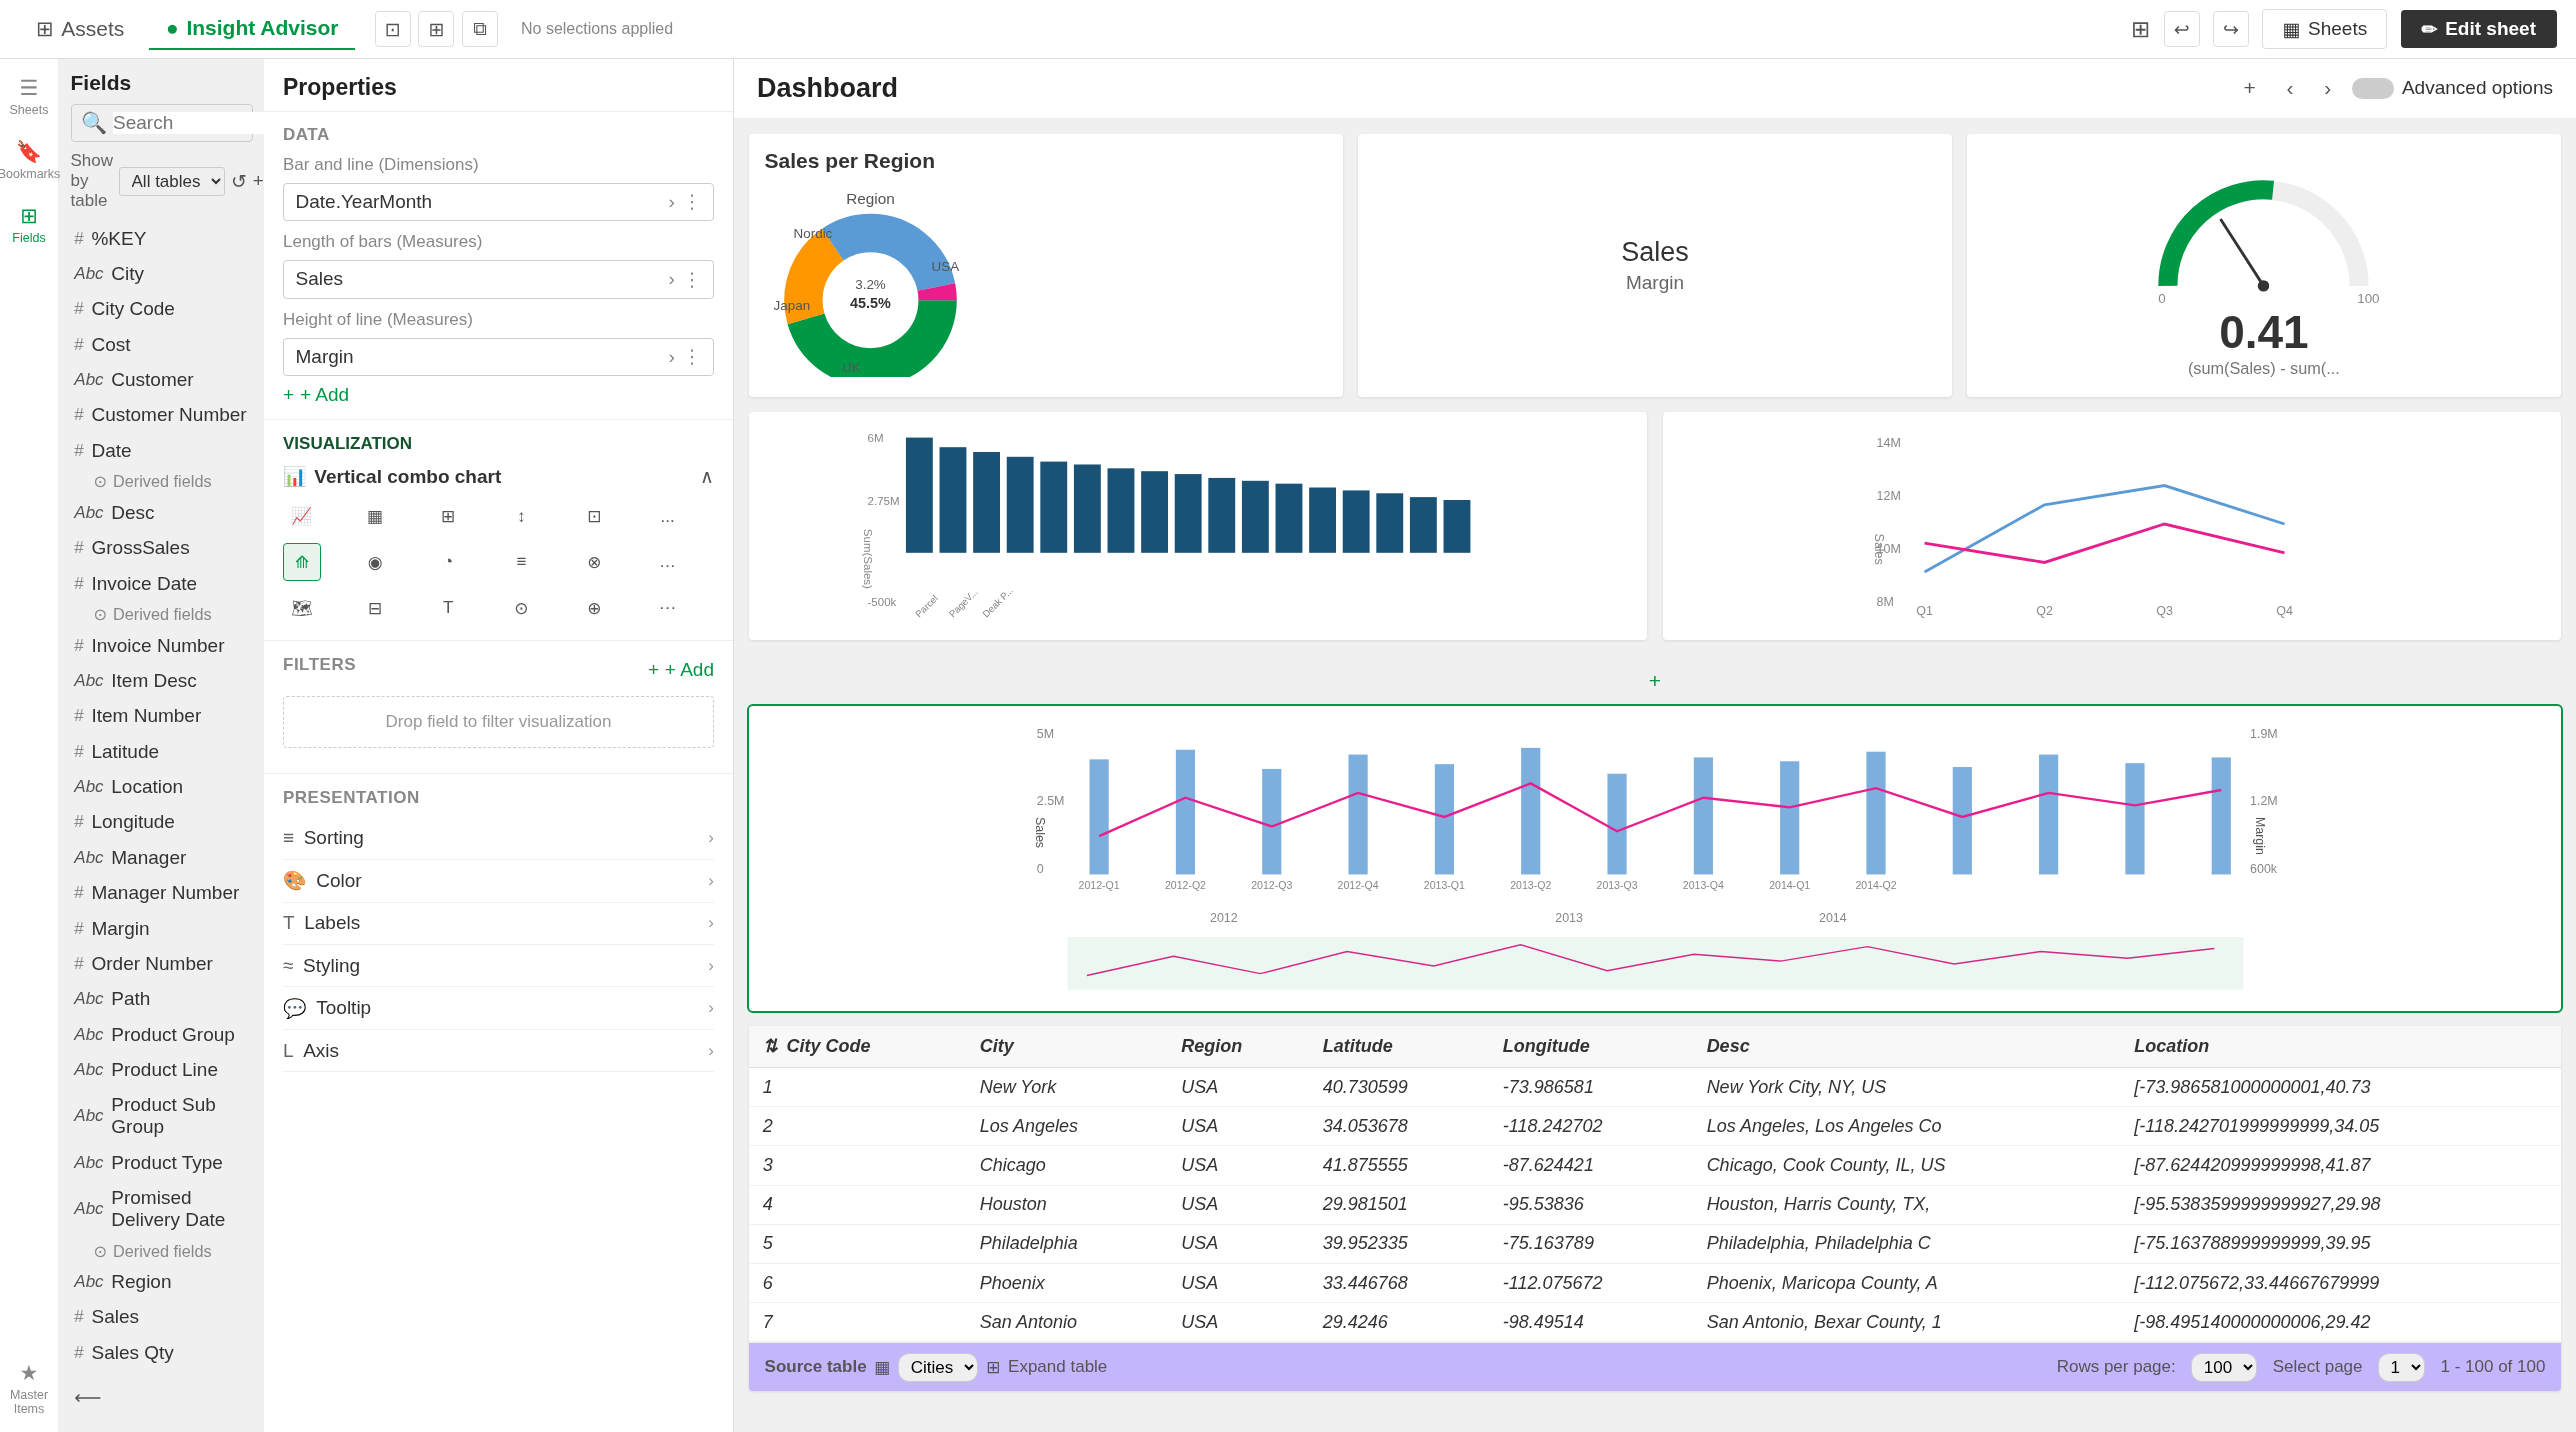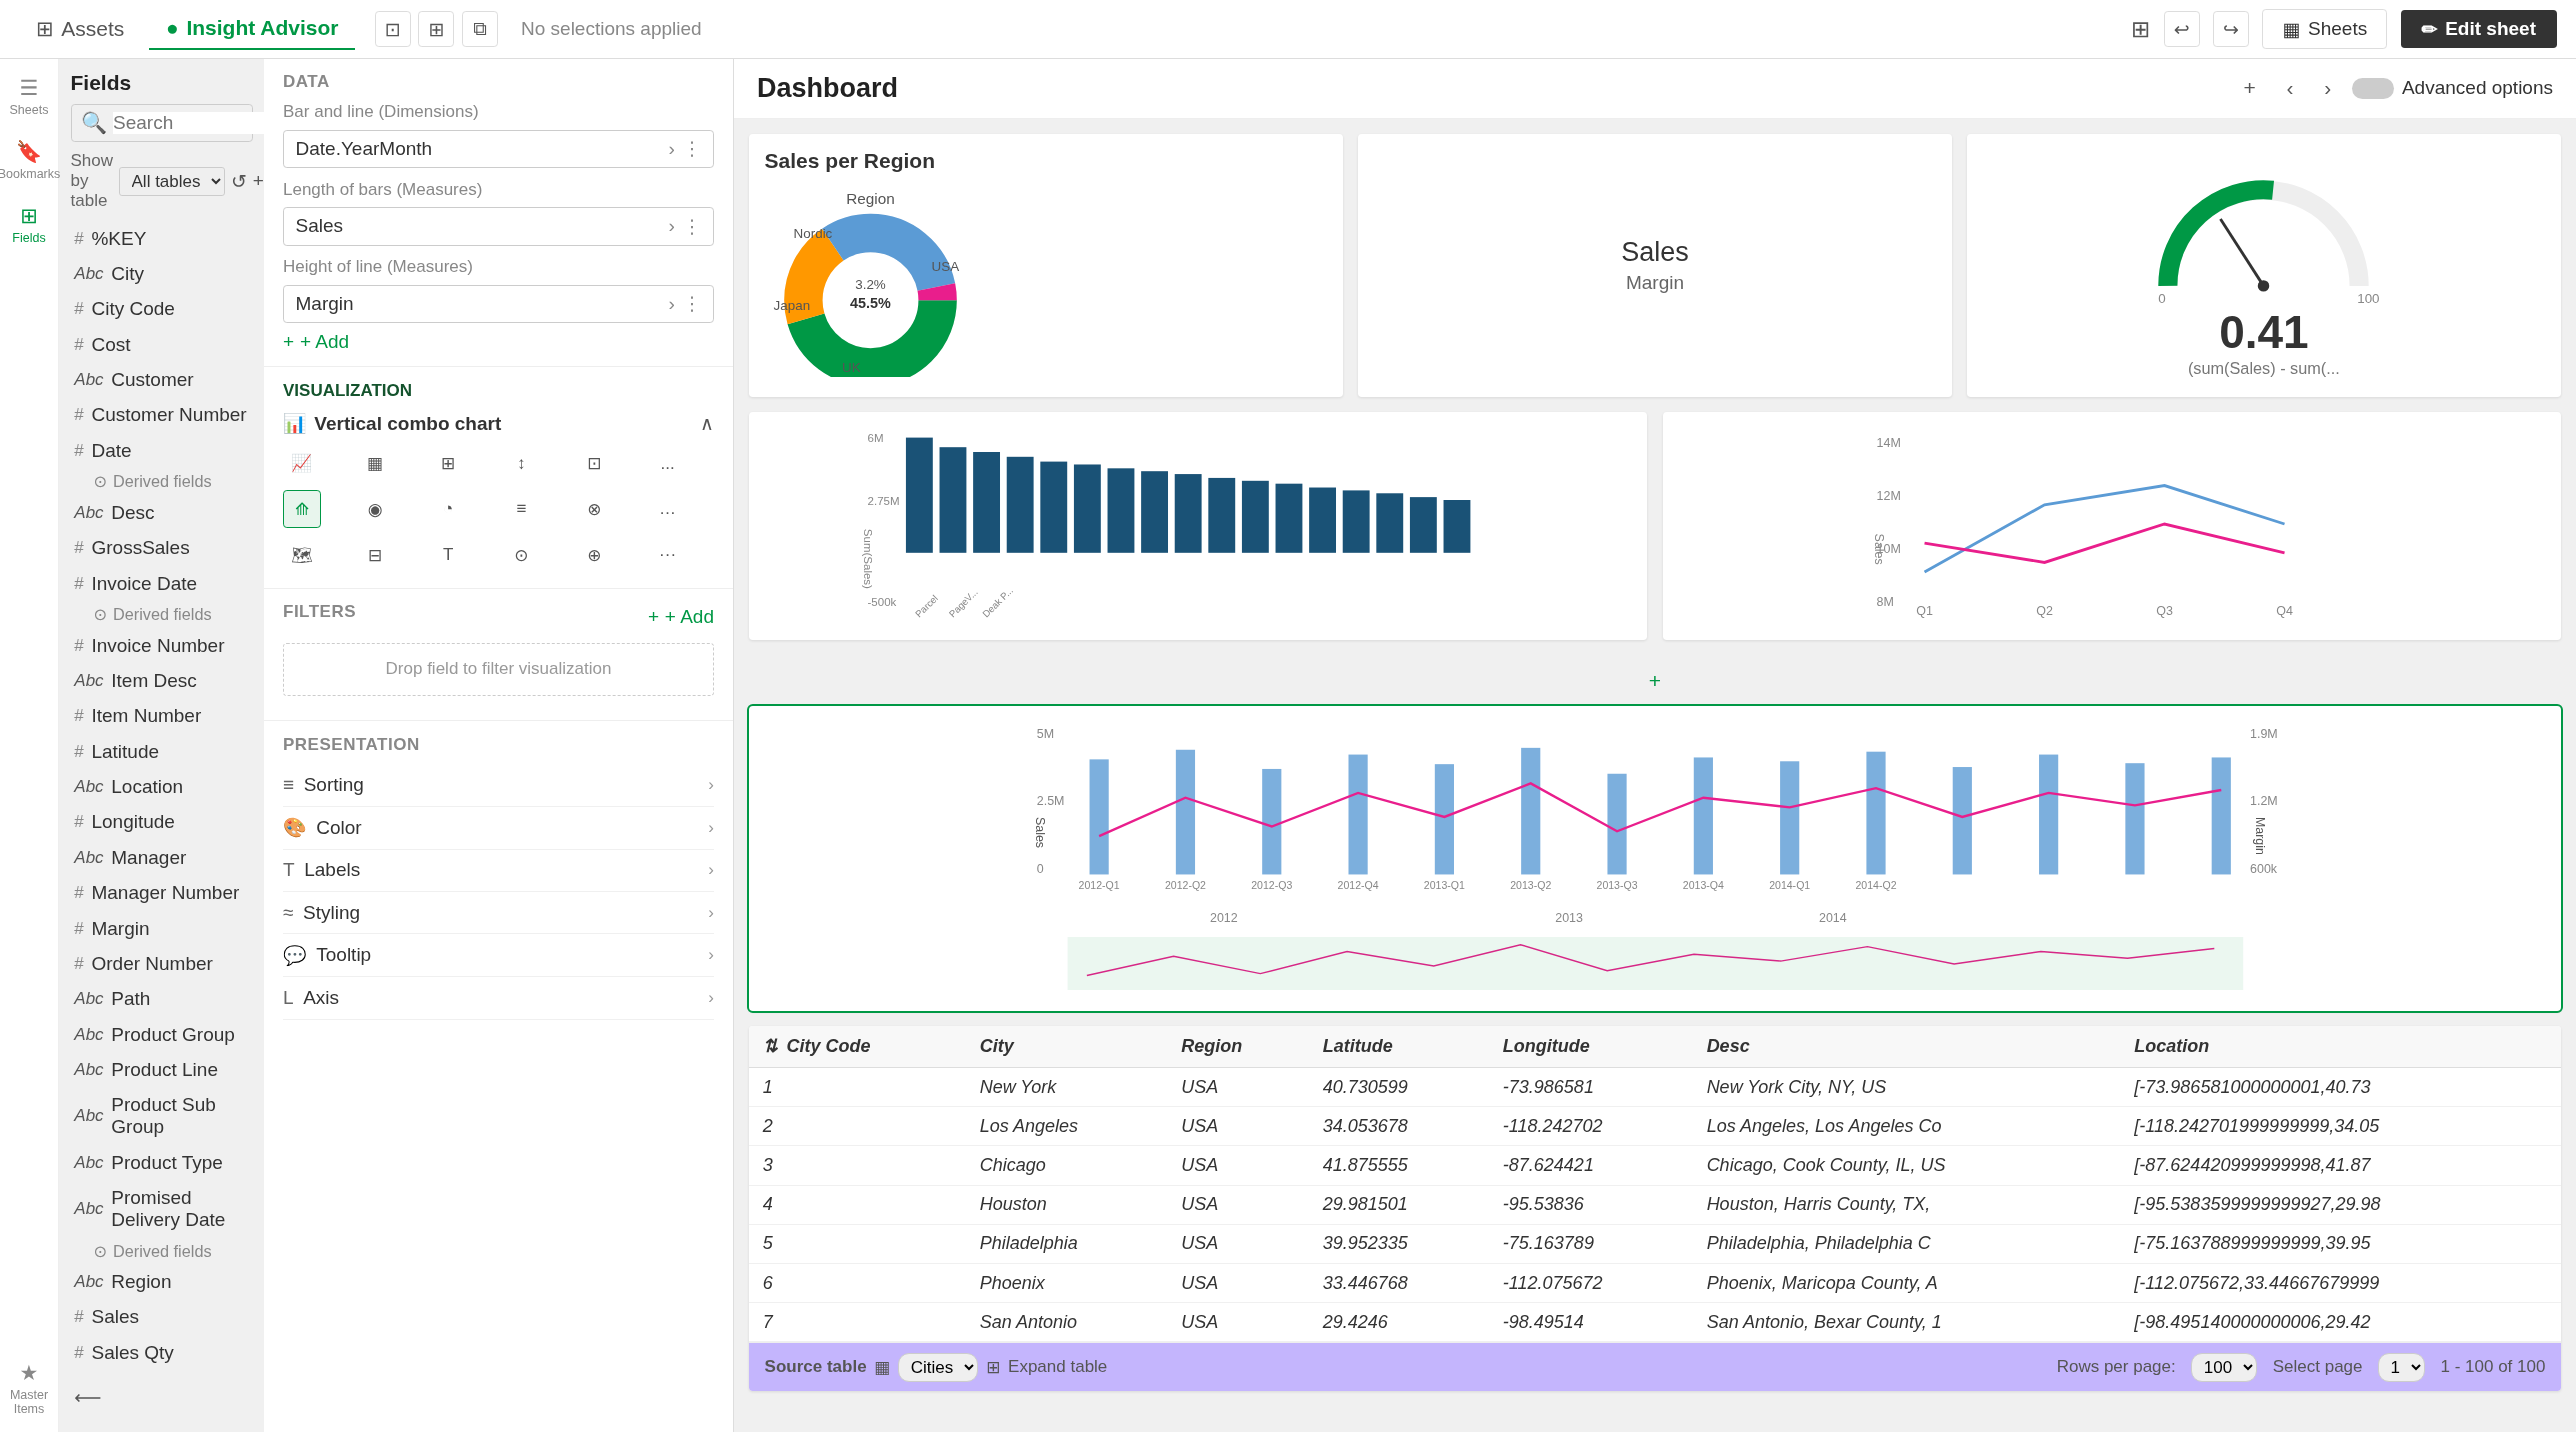--- a/index.html
+++ b/index.html
@@ -8,21 +8,21 @@
     
     .top-bar {
       display: flex; align-items: center; background: #fff; height: 59px;
       border-bottom: 1px solid #ddd; padding: 0 19px; gap: 11.5px;
     }
     .top-bar-left { display: flex; align-items: center; gap: 7.7px; }
     .tab-assets { display: flex; align-items: center; gap: 7.7px; padding: 7.7px 17px; border-radius: 3.8px; cursor: pointer; color: #555; font-size: 21px; }
     .tab-insight { display: flex; align-items: center; gap: 7.7px; padding: 7.7px 17px; background: #fff; border-bottom: 2.9px solid #009845; color: #009845; cursor: pointer; font-size: 21px; font-weight: 600; }
     .top-icons { display: flex; align-items: center; gap: 7.7px; margin-left: 11.5px; }
     .icon-btn { width: 36px; height: 36px; display: flex; align-items: center; justify-content: center; border-radius: 3.8px; cursor: pointer; color: #555; font-size: 19px; border: 1px solid #ddd; background: #fff; }
-    .no-selections { margin-left: 15.3px; color: #888; font-size: 19px; }
+    .no-selections { margin-left: 15.3px; color: #888; font-size: 16px; }
     .top-bar-right { margin-left: auto; display: flex; align-items: center; gap: 13.4px; }
     .sheets-btn { display: flex; align-items: center; gap: 7.7px; padding: 7.7px 19px; background: #fff; border: 1px solid #ddd; border-radius: 3.8px; cursor: pointer; font-size: 19px; color: #333; }
     .edit-sheet-btn { display: flex; align-items: center; gap: 7.7px; padding: 7.7px 21px; background: #333; color: #fff; border-radius: 3.8px; cursor: pointer; font-size: 19px; font-weight: 600; }
     .grid-icon { font-size: 23px; color: #555; cursor: pointer; }
 
     
     .main-layout { display: flex; height: calc(1433px - 59px); }
     .fields-panel { flex: 1; display: flex; flex-direction: column; padding: 11.5px; overflow-y: auto; }
     .fields-title { font-size: 21px; font-weight: 700; color: #222; margin-bottom: 9.6px; }
     .search-box { display: flex; align-items: center; border: 1px solid #ccc; border-radius: 3.8px; padding: 5.8px 9.6px; margin-bottom: 9.6px; gap: 5.8px; }
@@ -329,20 +329,21 @@
         <div class="field-item">
             <span class="field-type-hash">#</span>
             <span>Sales Qty</span>
           </div>
       </div>
       <div style="margin-top:7.7px; cursor:pointer; font-size:19px; color:#555; padding:7.7px 3.8px;">⟵</div>
     </div>
   </div>
 
   <div class="properties-panel">
+    <div class="properties-title">Properties</div>
 
     <div class="prop-section">
       <div class="prop-section-title">Data</div>
       <div style="font-size:17px; color:#888; margin-bottom:7.7px;">Bar and line (Dimensions)</div>
       <div class="prop-field-box">
         <span>Date.YearMonth</span>
         <div class="prop-actions">
           <span class="prop-icon">›</span>
           <span class="prop-icon">⋮</span>
         </div>

